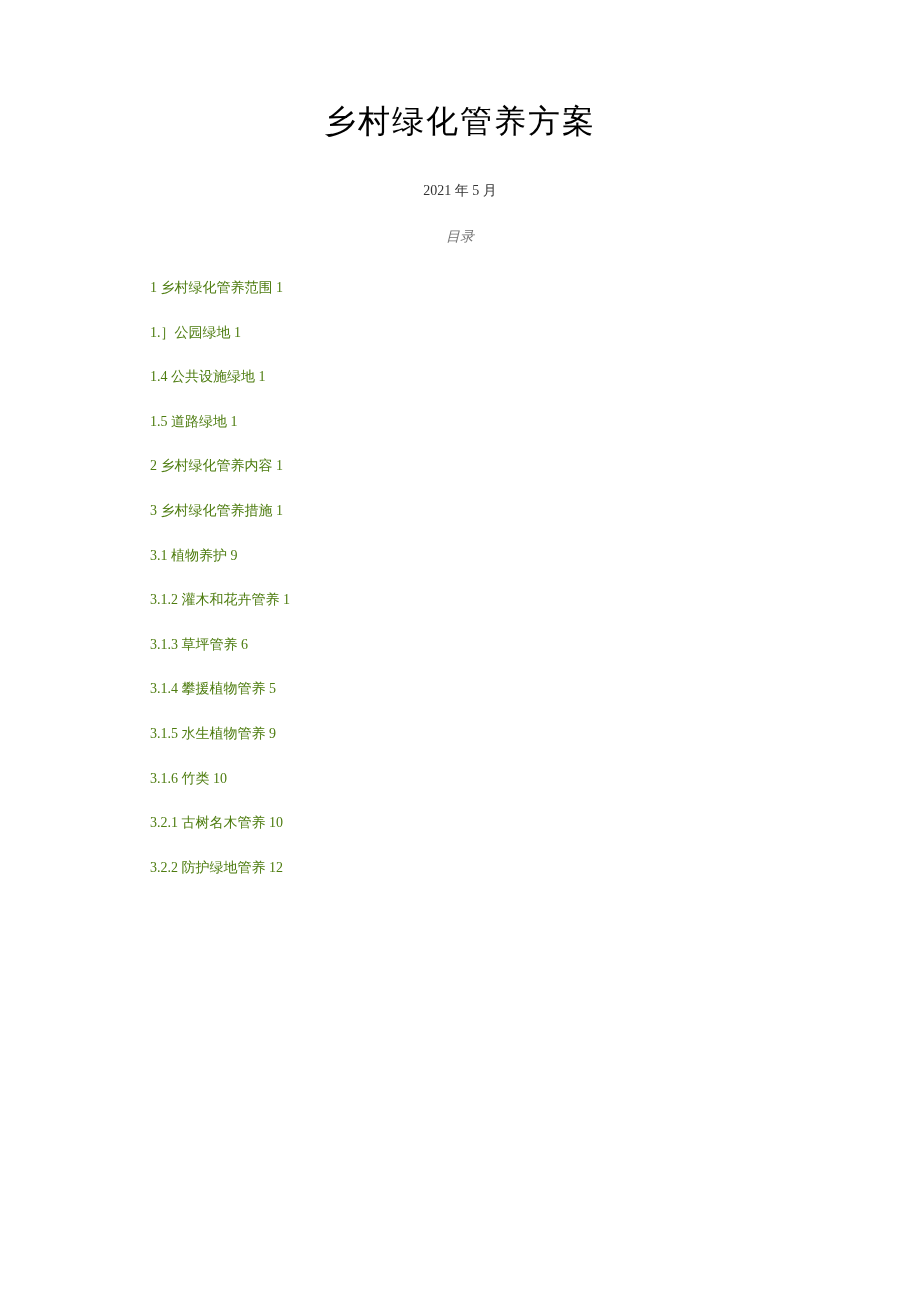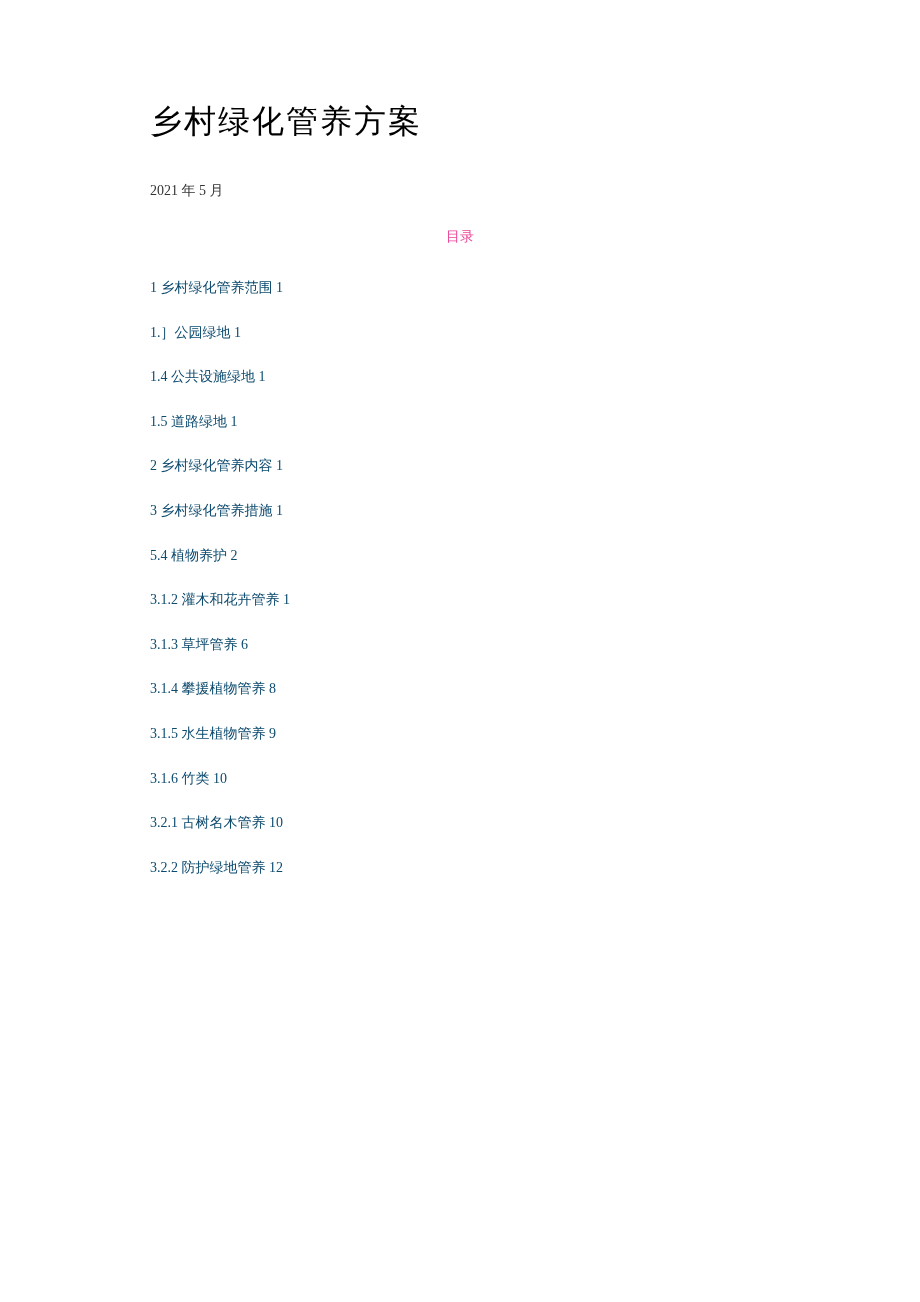--- a/index.html
+++ b/index.html
@@ -10,63 +10,65 @@
     body {
       background: #ffffff;
       font-family: "SimSun", "宋体", serif;
       width: 920px;
       min-height: 1302px;
       padding: 100px 150px 60px 150px;
     }
     .title {
       font-size: 32px;
       font-weight: normal;
-      text-align: left;
+      text-align: center;
       color: #000000;
       margin-bottom: 38px;
       letter-spacing: 2px;
     }
     .date {
       font-size: 14px;
+      text-align: center;
       color: #333333;
       margin-bottom: 28px;
     }
     .toc-label {
       font-size: 14px;
       text-align: center;
-      color: #ec4899;
+      color: #737373;
       margin-bottom: 32px;
+      font-style: italic;
     }
     .toc-list {
       list-style: none;
     }
     .toc-item {
       font-size: 14px;
-      color: #0c4a6e;
+      color: #4d7c0f;
       margin-bottom: 25px;
       line-height: 1.4;
     }
   </style>
 </head>
 <body>
 
 <h1 class="title">乡村绿化管养方案</h1>
 
 <div class="date">2021 年 5 月</div>
 
 <div class="toc-label">目录</div>
 
 <ul class="toc-list">
   <li class="toc-item">1 乡村绿化管养范围 1</li>
   <li class="toc-item">1.］公园绿地 1</li>
   <li class="toc-item">1.4 公共设施绿地 1</li>
   <li class="toc-item">1.5 道路绿地 1</li>
   <li class="toc-item">2 乡村绿化管养内容 1</li>
   <li class="toc-item">3 乡村绿化管养措施 1</li>
-  <li class="toc-item">5.4 植物养护 2</li>
+  <li class="toc-item">3.1 植物养护 9</li>
   <li class="toc-item">3.1.2 灌木和花卉管养 1</li>
   <li class="toc-item">3.1.3 草坪管养 6</li>
-  <li class="toc-item">3.1.4 攀援植物管养 8</li>
+  <li class="toc-item">3.1.4 攀援植物管养 5</li>
   <li class="toc-item">3.1.5 水生植物管养 9</li>
   <li class="toc-item">3.1.6 竹类 10</li>
   <li class="toc-item">3.2.1 古树名木管养 10</li>
   <li class="toc-item">3.2.2 防护绿地管养 12</li>
 </ul>
 
 </body></html>

